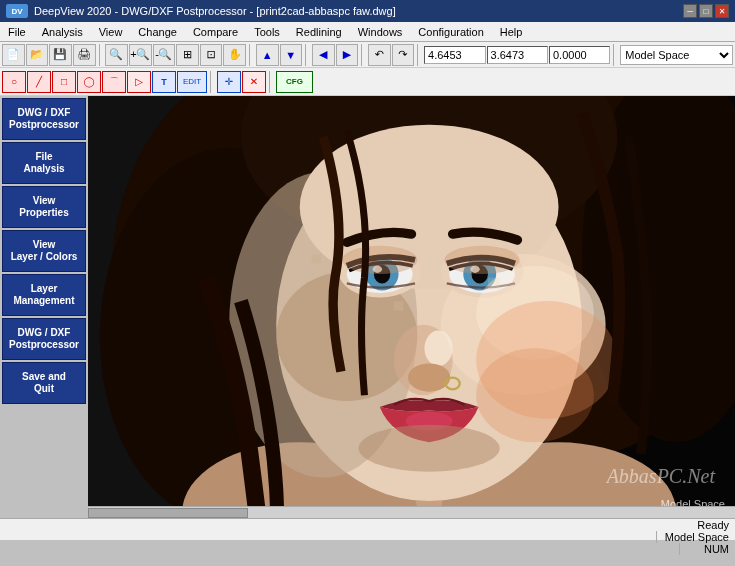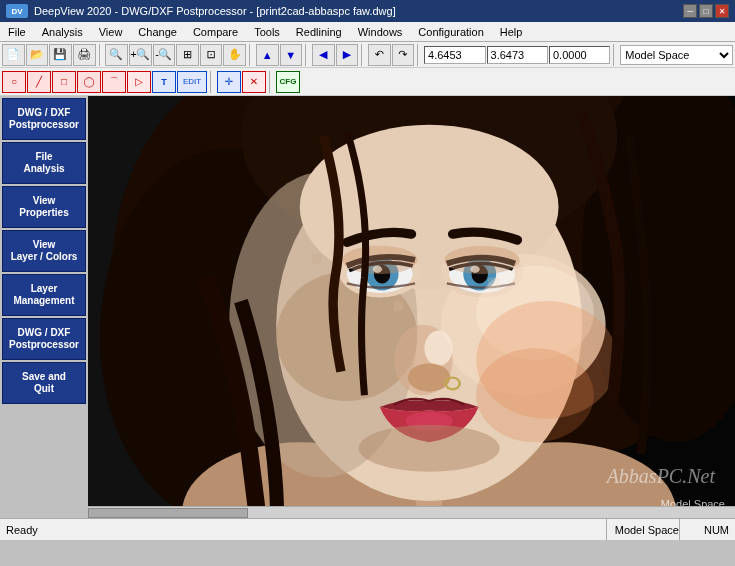--- a/index.html
+++ b/index.html
@@ -178,24 +178,25 @@
       background: #aaa;
       border: 1px solid #888;
     }
 
     
     #status-bar {
       height: 22px;
       background: #f0f0f0;
       border-top: 1px solid #aaa;
       display: flex;
-      align-items: center;
+      align-items: flex-end;
       padding: 0 6px;
       font-size: 11px;
       gap: 0;
+      flex-direction: column;
     }
     #status-ready { flex: 1; }
     #status-right {
       display: flex; align-items: center;
       border-left: 1px solid #aaa;
       padding-left: 8px;
       height: 100%;
     }
     #status-num {
       padding-left: 24px;
@@ -296,21 +297,21 @@
   <div class="tb-btn-outline tb-btn-red" title="Rectangle">□</div>
   <div class="tb-btn-outline tb-btn-red" title="Circle">◯</div>
   <div class="tb-btn-outline tb-btn-red" title="Arc">⌒</div>
   <div class="tb-btn-outline" style="color:#cc0000;border-color:#cc0000;background:#ffe8e8;" title="Arrow">▷</div>
   <div class="tb-btn-outline" style="background:#e0e8ff;border-color:#0044cc;color:#0044cc;font-weight:bold;font-size:9px;">T</div>
   <div class="tb-btn-outline" style="background:#e0e8ff;border-color:#0044cc;color:#0044cc;font-size:8px;font-weight:normal;width:30px;">EDIT</div>
   <div class="tb-sep"></div>
   <div class="tb-btn-outline" style="color:#0044cc;border-color:#0044cc;background:#e0e8ff;">✛</div>
   <div class="tb-btn-outline" style="color:#cc0000;border-color:#cc0000;background:#ffe8e8;">✕</div>
   <div class="tb-sep"></div>
-  <div class="tb-btn-outline" style="background:#e8ffe8;border-color:#006600;color:#006600;font-size:8px;font-weight:bold;width:24px;">CFG</div>
+  <div class="tb-btn-outline" style="background:#e8ffe8;border-color:#006600;color:#006600;font-size:8px;font-weight:bold;width:37px;">CFG</div>
 </div>
 
 <div id="main-area">
 
   <div id="sidebar">
     <div class="sidebar-btn">DWG / DXF<br>Postprocessor</div>
     <div class="sidebar-btn">File<br>Analysis</div>
     <div class="sidebar-btn">View<br>Properties</div>
     <div class="sidebar-btn">View<br>Layer / Colors</div>
     <div class="sidebar-btn">Layer<br>Management</div>

